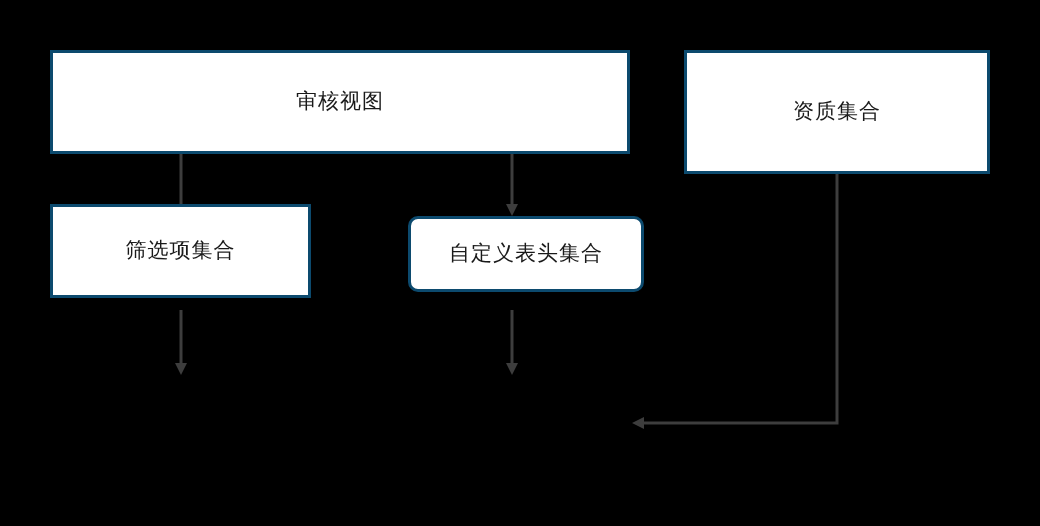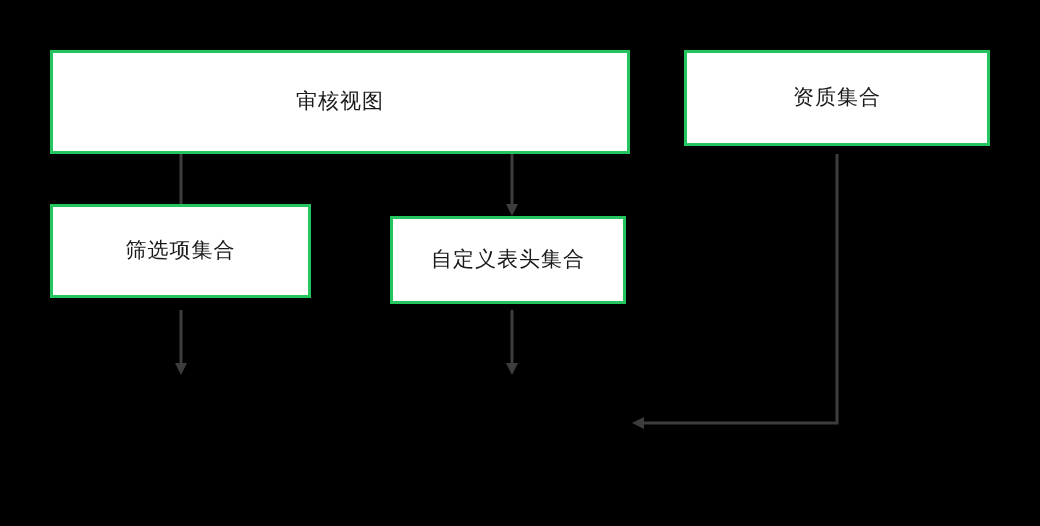--- a/index.html
+++ b/index.html
@@ -24,38 +24,38 @@
     left: 0;
     top: 0;
     width: 1040px;
     height: 526px;
     pointer-events: none;
   }
   .node {
     position: absolute;
     box-sizing: border-box;
     background: #ffffff;
-    border: 3px solid #22c55e;
+    border: 3px solid #0c4a6e;
     display: flex;
     align-items: center;
     justify-content: center;
     z-index: 2;
   }
   .node-label {
     font-size: 21px;
     line-height: 1.2;
     color: #1a1a1a;
     letter-spacing: 1px;
     white-space: nowrap;
     font-family: "DejaVu Sans", "Liberation Sans", sans-serif;
   }
   #n-audit-view   { left: 50px;  top: 50px;  width: 580px; height: 104px; }
-  #n-qualification{ left: 684px; top: 50px;  width: 306px; height: 96px; }
+  #n-qualification{ left: 684px; top: 50px;  width: 306px; height: 124px; }
   #n-filter-items { left: 50px;  top: 204px; width: 261px; height: 94px;  }
-  #n-custom-header{ left: 390px; top: 216px; width: 236px; height: 88px;  }
+  #n-custom-header{ left: 408px; top: 216px; width: 236px; height: 76px; border-radius: 10px;  }
   #n-metrics      { left: 50px;  top: 375px; width: 580px; height: 100px; }
 </style>
 </head>
 <body>
 
 <div id="canvas">
 
   <svg id="edges" viewBox="0 0 1040 526" width="1040" height="526" xmlns="http://www.w3.org/2000/svg">
     <defs>
       <marker id="arrow-down" markerWidth="12" markerHeight="12" refX="1" refY="6" orient="auto" markerUnits="userSpaceOnUse">

